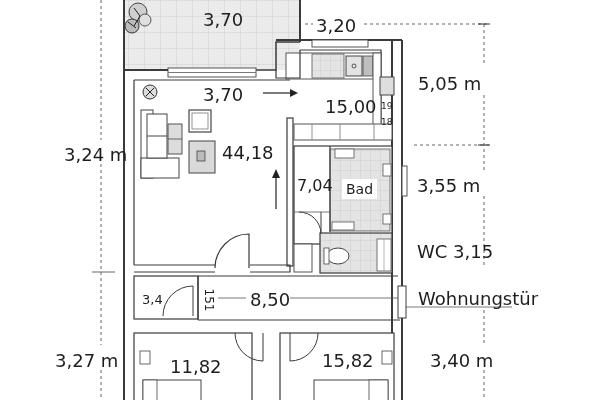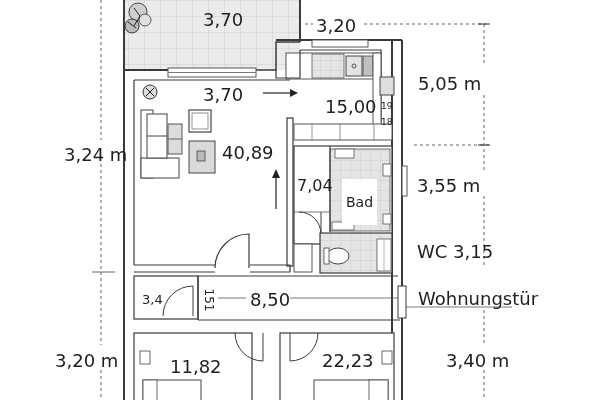--- a/index.html
+++ b/index.html
@@ -2,21 +2,21 @@
 <html><head>
 <meta charset="utf-8">
 <style>
   html, body { margin: 0; padding: 0; background: #ffffff; }
   body { width: 600px; height: 400px; overflow: hidden; position: relative; font-family: "DejaVu Sans", sans-serif; color: #222; }
   svg { position: absolute; left: 0; top: 0; }
   .lbl { position: absolute; white-space: nowrap; color: #1e1e1e; font-family: "DejaVu Sans", sans-serif; }
   .room { font-size: 18px; }
   .dim { font-size: 18px; }
   .small { font-size: 13px; }
-  .bad { font-size: 14px; background: #fff; padding: 15px 4px; }
+  .bad { font-size: 14px; background: #fff; padding: 2px 4px; }
 </style>
 </head>
 <body>
 
 <svg width="600" height="400" viewBox="0 0 600 400" xmlns="http://www.w3.org/2000/svg">
   <defs>
     <pattern id="tile" width="16" height="16" patternUnits="userSpaceOnUse">
       <rect width="16" height="16" fill="#ebebeb"></rect>
       <path d="M16 0 L0 0 0 16" fill="none" stroke="#cfcfcf" stroke-width="1"></path>
     </pattern>
@@ -195,32 +195,32 @@
     <line x1="414" y1="145" x2="490" y2="145"></line>
   </g>
   <g stroke="#333" stroke-width="1">
     <line x1="478" y1="24" x2="490" y2="24"></line>
     <line x1="478" y1="145" x2="490" y2="145"></line>
   </g>
 </svg>
 
 <div class="lbl room" style="left:203px;top:9px;">3,70</div>
 <div class="lbl room" style="left:203px;top:84px;">3,70</div>
-<div class="lbl room" style="left:222px;top:142px;">40,89</div>
+<div class="lbl room" style="left:222px;top:142px;">44,18</div>
 <div class="lbl room" style="left:325px;top:96px;text-align:right;">15,00</div>
 <div class="lbl small" style="left:381px;top:98px;line-height:16px;white-space:pre;font-size:9px;">19
 18</div>
 <div class="lbl room" style="left:297px;top:176px;font-size:16px;">7,04</div>
 <div class="lbl bad" style="left:342px;top:179px;">Bad</div>
 <div class="lbl dim" style="left:417px;top:241px;">WC 3,15</div>
 <div class="lbl small" style="left:142px;top:292px;">3,4</div>
 <div class="lbl small" style="left:198px;top:293px;transform:rotate(90deg);font-size:12px;">151</div>
 <div class="lbl room" style="left:250px;top:289px;">8,50</div>
 <div class="lbl room" style="left:170px;top:356px;">11,82</div>
-<div class="lbl room" style="left:322px;top:350px;">22,23</div>
+<div class="lbl room" style="left:322px;top:350px;">15,82</div>
 
 <div class="lbl dim" style="left:316px;top:15px;">3,20</div>
 <div class="lbl dim" style="left:418px;top:73px;">5,05 m</div>
 <div class="lbl dim" style="left:417px;top:175px;">3,55 m</div>
-<div class="lbl dim" style="left:446px;top:350px;text-align:center;">3,40 m</div>
+<div class="lbl dim" style="left:430px;top:350px;text-align:center;">3,40 m</div>
 <div class="lbl dim" style="left:64px;top:144px;">3,24 m</div>
-<div class="lbl dim" style="left:55px;top:350px;">3,20 m</div>
+<div class="lbl dim" style="left:55px;top:350px;">3,27 m</div>
 <div class="lbl dim" style="left:418px;top:288px;">Wohnungstür</div>
 
 </body></html>

